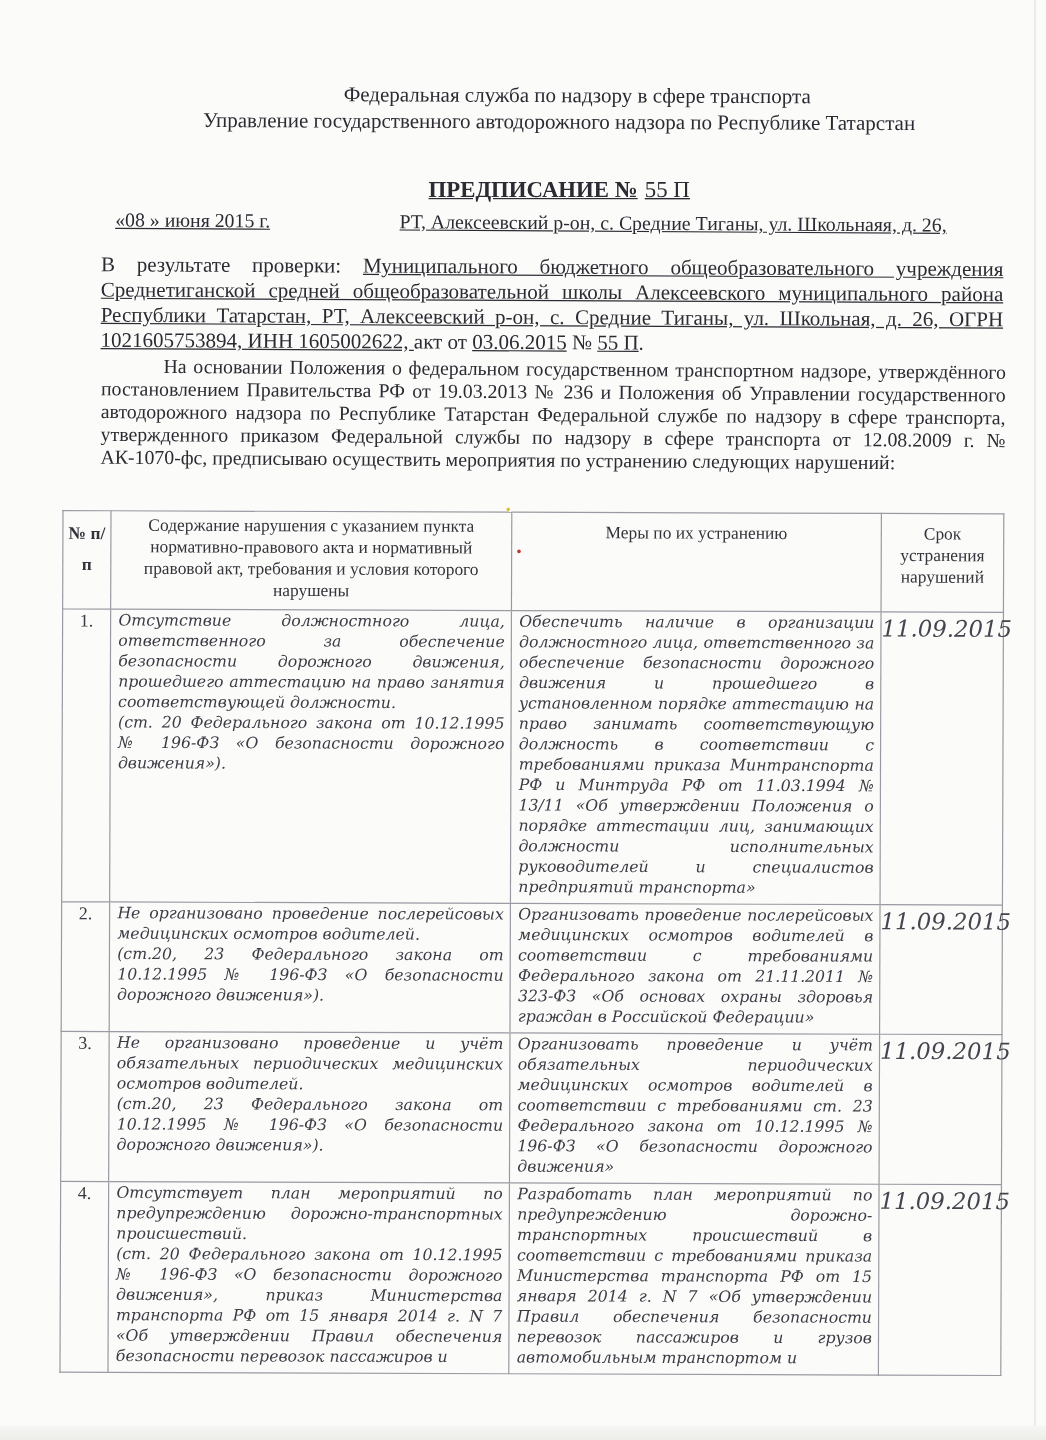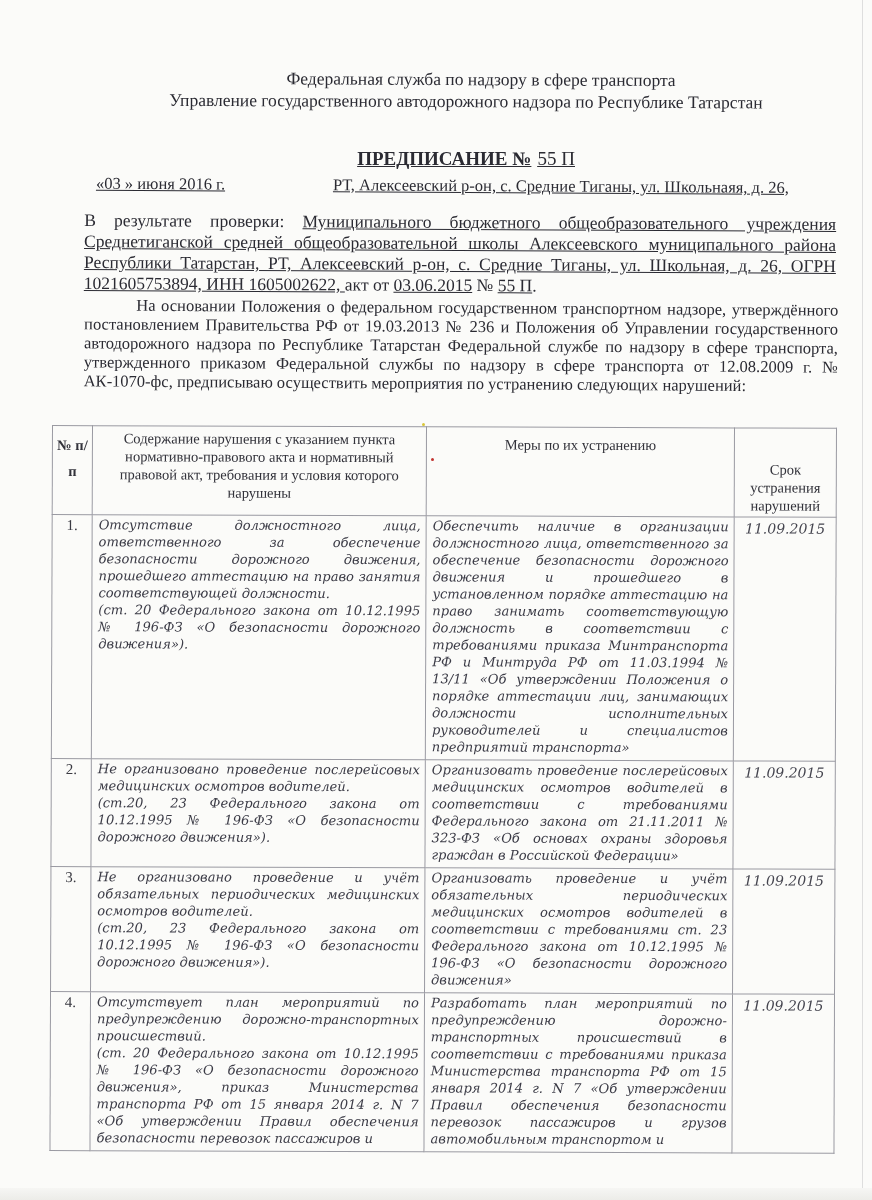--- a/index.html
+++ b/index.html
@@ -73,21 +73,21 @@
       font-family: "Liberation Serif", serif;
     }
     td.txt {
       font-family: "DejaVu Serif", "Liberation Serif", serif;
       font-style: italic; font-size: 13.1px; line-height: 17px;
       text-align: justify; padding: 1px 5px 4px 6px; color: #3b3b46;
     }
     td.txt p { margin: 0; }
     td.term {
       font-family: "DejaVu Serif", serif; font-style: italic;
-      font-size: 14px; text-align: center; padding-top: 3px; color: #45454f;
+      font-size: 19px; text-align: center; padding-top: 3px; color: #45454f;
     }
     .red-dot {
       position: absolute; left: 431px; top: 458px; width: 3px; height: 3px;
       background: #c2332f; border-radius: 50%;
     }
     .yellow-dot {
       position: absolute; left: 422px; top: 423px; width: 3px; height: 3px;
       background: #d9c63a; border-radius: 50%;
     }
     .bottom-edge {
@@ -107,21 +107,21 @@
   <div class="org-header">
     <div class="line1">Федеральная служба по надзору в сфере транспорта</div>
     <div class="line2">Управление государственного автодорожного надзора по Республике Татарстан</div>
   </div>
 
   <div class="doc-title">
     <span class="title-text">ПРЕДПИСАНИЕ №</span><span class="title-num">55 П</span>
   </div>
 
   <div class="date-place">
-    <span class="date">«03 »  июня  2016 г.</span>
+    <span class="date">«08 »  июня  2015 г.</span>
     <span class="place">РТ, Алексеевский р-он, с. Средние Тиганы, ул. Школьнаяя, д. 26,</span>
   </div>
 
   <div class="intro">
     <span>В результате проверки: </span><span class="u">Муниципального бюджетного общеобразовательного учреждения Среднетиганской средней общеобразовательной школы Алексеевского муниципального района Республики Татарстан,  РТ, Алексеевский р-он, с. Средние Тиганы,  ул. Школьная, д. 26, ОГРН 1021605753894,  ИНН 1605002622, </span><span> акт от </span><span class="u">03.06.2015</span><span>  № </span><span class="u">55 П</span><span>.</span>
   </div>
 
   <div class="basis">На основании Положения о федеральном государственном транспортном надзоре, утверждённого постановлением Правительства РФ от 19.03.2013 № 236 и Положения об Управлении государственного автодорожного надзора по Республике Татарстан Федеральной службе по надзору в сфере транспорта, утвержденного приказом Федеральной службы по надзору в сфере транспорта от 12.08.2009 г. №  АК-1070-фс, предписываю осуществить  мероприятия по устранению следующих нарушений:</div>
 
   <div class="yellow-dot"></div>
@@ -131,21 +131,21 @@
       <col class="c-num">
         <col class="c-viol">
         <col class="c-meas">
         <col class="c-term">
     </colgroup>
     <thead>
       <tr>
         <th style="padding-top:6px;line-height:26px;font-weight:bold;"><span>№ п/п</span></th>
         <th style="height:82px;">Содержание нарушения с указанием пункта нормативно-правового акта и нормативный правовой акт, требования и условия которого нарушены</th>
         <th style="padding-top:8px;">Меры по их устранению</th>
-        <th style="padding-top:32px;margin-left:39px;">Срок устранения нарушений</th>
+        <th style="padding-top:8px;margin-left:39px;">Срок устранения нарушений</th>
       </tr>
     </thead>
     <tbody>
       <tr>
         <td class="num">1.</td>
         <td class="txt">
           <p>Отсутствие должностного лица, ответственного за обеспечение безопасности дорожного движения, прошедшего аттестацию на право занятия соответствующей должности.</p>
           <p>(ст. 20 Федерального закона от 10.12.1995 № 196-ФЗ «О безопасности дорожного движения»).</p>
         </td>
         <td class="txt">Обеспечить наличие в организации должностного лица, ответственного за обеспечение безопасности дорожного движения и прошедшего в установленном порядке аттестацию на право занимать соответствующую должность в соответствии с требованиями приказа Минтранспорта РФ и Минтруда РФ от 11.03.1994 № 13/11 «Об утверждении Положения о порядке аттестации лиц, занимающих должности исполнительных руководителей и специалистов предприятий транспорта»</td>

